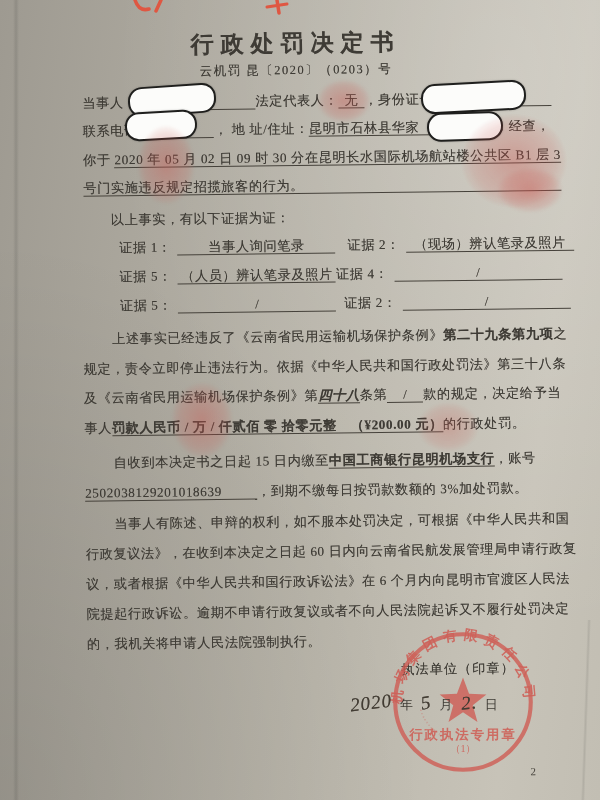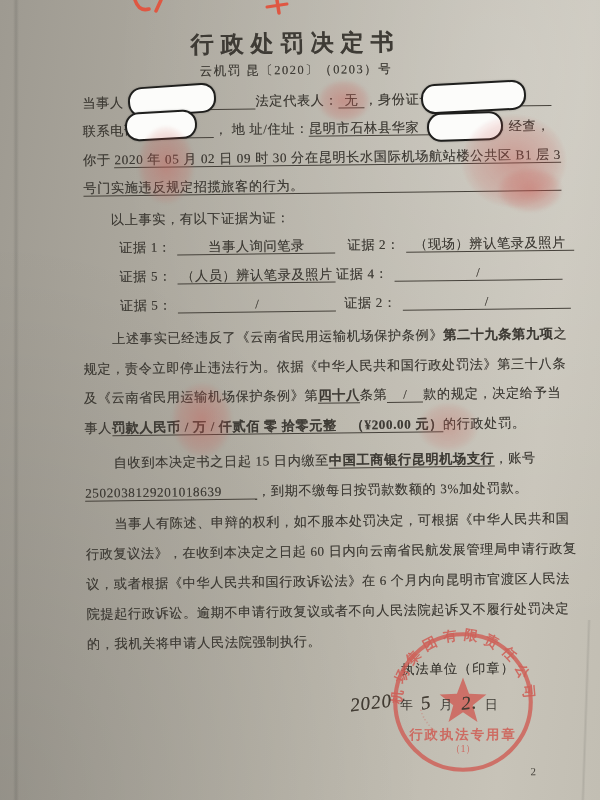--- a/index.html
+++ b/index.html
@@ -85,21 +85,21 @@
   </div>
   <div class="line" style="top:295px;left:121px;">
     <span class="ev-label">证据 5：</span><span class="u ctr" style="width:158px;">/</span><span class="ev-label" style="margin-left:8px;">证据 2：</span><span class="u ctr" style="width:168px;">/</span>
   </div>
 
   <div class="line" style="top:328px;left:113px;">
     <span>上述事实已经违反了《云南省民用运输机场保护条例》</span><span class="b">第二十九条第九项</span><span>之</span>
   </div>
   <div class="line" style="top:358px;left:84px;">规定，责令立即停止违法行为。依据《中华人民共和国行政处罚法》第三十八条</div>
   <div class="line" style="top:387px;left:84px;">
-    <span>及《云南省民用运输机场保护条例》第</span><span class="u b ctr" style="min-width:34px;">四十八</span><span>条第</span><span class="u ctr" style="min-width:36px;">/</span><span>款的规定，决定给予当</span>
+    <span>及《云南省民用运输机场保护条例》第</span><span class="u b ctr" style="min-width:34px;font-style:italic;">四十八</span><span>条第</span><span class="u ctr" style="min-width:36px;">/</span><span>款的规定，决定给予当</span>
   </div>
   <div class="line" style="top:417px;left:84px;">
     <span>事人</span><span class="u b">罚款人民币  / 万 / 仟贰佰 零 拾零元整　（¥200.00 元）</span><span>的行政处罚。</span>
   </div>
 
   <div class="line" style="top:452px;left:113px;">
     <span>自收到本决定书之日起 15 日内缴至</span><span class="u b">中国工商银行昆明机场支行</span><span>，账号</span>
   </div>
   <div class="line" style="top:482px;left:84px;">
     <span class="u" style="min-width:172px;">2502038129201018639</span><span>，到期不缴每日按罚款数额的 3%加处罚款。</span>

